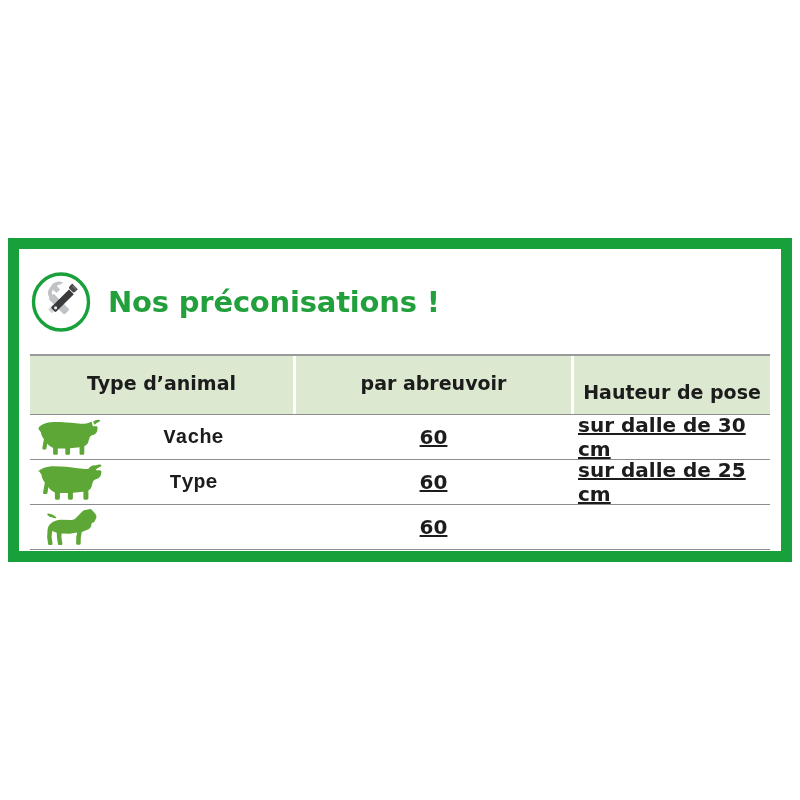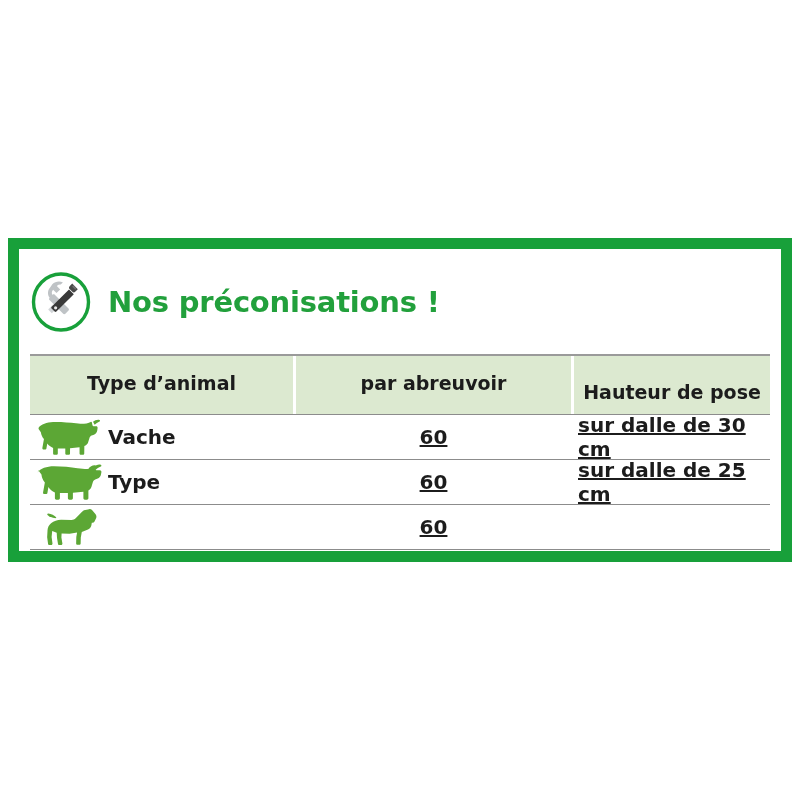--- a/index.html
+++ b/index.html
@@ -113,22 +113,23 @@
   .animal-icon {
     width: 78px;
     flex: 0 0 78px;
     display: flex;
     align-items: center;
     justify-content: center;
   }
   .animal-icon svg { display: block; }
   .animal-name {
     flex: 1 1 auto;
-    text-align: left;
+    text-align: center;
     padding-right: 10px;
+    font-family: Liberation Mono, monospace;
   }
 </style>
 </head>
 <body>
 
 <div class="panel">
 
   <div class="title-bar">
     <div class="tool-badge">
       <svg width="62" height="62" viewBox="0 0 62 62" aria-hidden="true">

